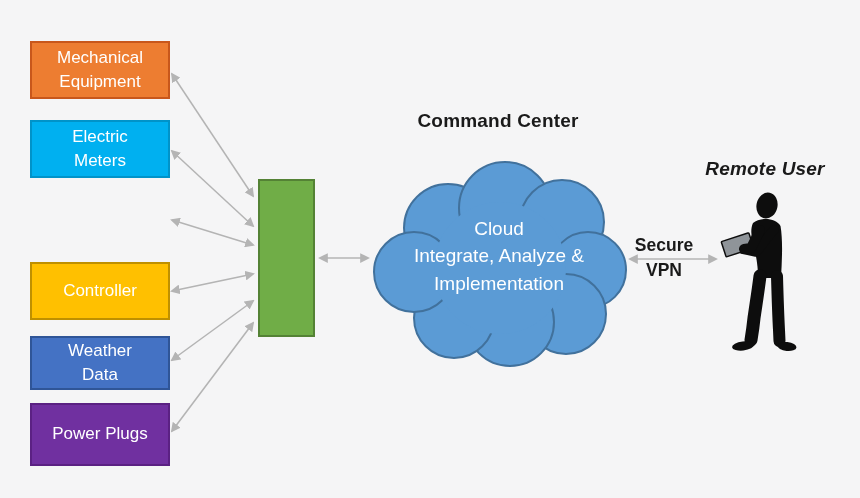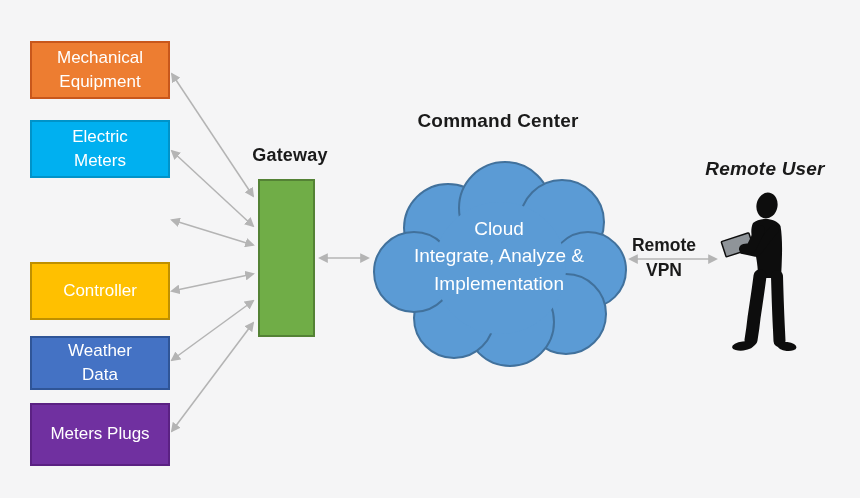--- a/index.html
+++ b/index.html
@@ -29,23 +29,22 @@
 
 <div class="stage">
 
   <div class="node" style="top: 41px; height: 58px; background-color: rgb(237, 125, 49); border-color: rgb(200, 87, 27);">Mechanical
 Equipment</div>
   <div class="node" style="top: 120px; height: 58px; background-color: rgb(0, 176, 240); border-color: rgb(0, 147, 201);">Electric
 Meters</div>
   <div class="node" style="top: 262px; height: 58px; background-color: rgb(255, 192, 0); border-color: rgb(191, 144, 0);">Controller</div>
   <div class="node" style="top: 336px; height: 54px; background-color: rgb(68, 114, 196); border-color: rgb(47, 85, 151);">Weather
 Data</div>
-  <div class="node" style="top: 403px; height: 63px; background-color: rgb(112, 48, 160); border-color: rgb(91, 33, 131);">Meters Plugs</div>
+  <div class="node" style="top: 403px; height: 63px; background-color: rgb(112, 48, 160); border-color: rgb(91, 33, 131);">Power Plugs</div>
 
-  <div class="biglabel" style="left:230px;top:145px;width:120px;font-size:18px;">Gateway</div>
   <div class="gateway-rect" style="background-color: rgb(112, 173, 71); border-color: rgb(84, 130, 53);"></div>
 
   <div class="biglabel" style="left:388px;top:110px;width:220px;">Command Center</div>
   <div class="cloud-wrap">
     <svg width="258" height="222" viewBox="0 0 258 222">
       <g style="fill:var(--cloudFill);stroke:var(--cloudBorder);stroke-width:2;">
         <circle cx="78" cy="78" r="44"></circle>
         <circle cx="135" cy="58" r="46"></circle>
         <circle cx="192" cy="72" r="42"></circle>
         <circle cx="218" cy="120" r="38"></circle>
@@ -54,21 +53,21 @@
         <circle cx="84" cy="168" r="40"></circle>
         <circle cx="44" cy="122" r="40"></circle>
         <circle cx="130" cy="118" r="66" style="stroke:none;"></circle>
       </g>
     </svg>
     <div class="cloud-text">Cloud
 Integrate, Analyze &amp;
 Implementation</div>
   </div>
 
-  <div class="vpn-label">Remote
+  <div class="vpn-label">Secure
 VPN</div>
 
   <div class="biglabel" style="left:690px;top:158px;width:150px;font-style:italic;">Remote User</div>
   <div class="person-wrap">
     <svg width="84" height="164" viewBox="0 0 84 164">
 
       <path d="M 33,31 C 29,40 33,52 35.5,62 C 37.5,72 38,78 38,86 L 61,86
                C 62,68 63,48 60.5,34 C 56,25.5 40,25 33,31 Z" style="fill:var(--silhouette);"></path>
 
       <path d="M 54,38 C 46,46 42,54 36,60 L 22,57" style="fill:none;stroke:var(--silhouette);stroke-width:9.5;stroke-linecap:round;stroke-linejoin:round;"></path>

